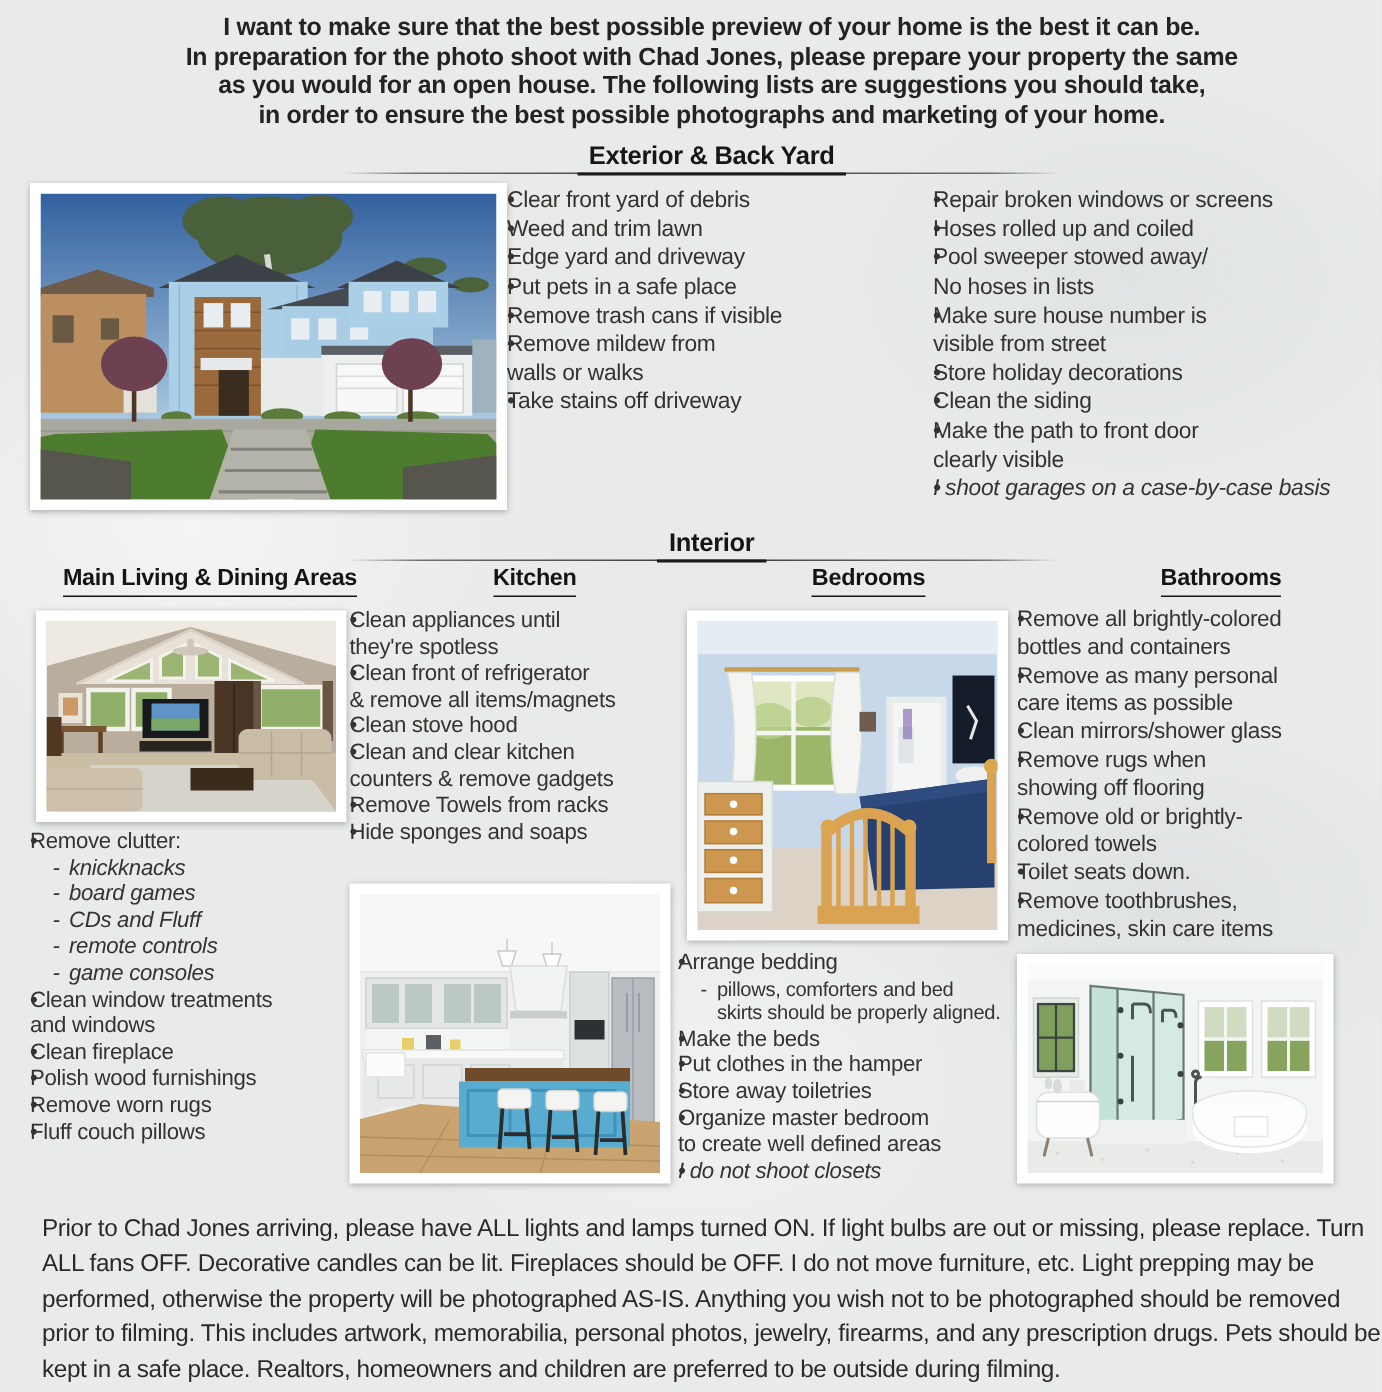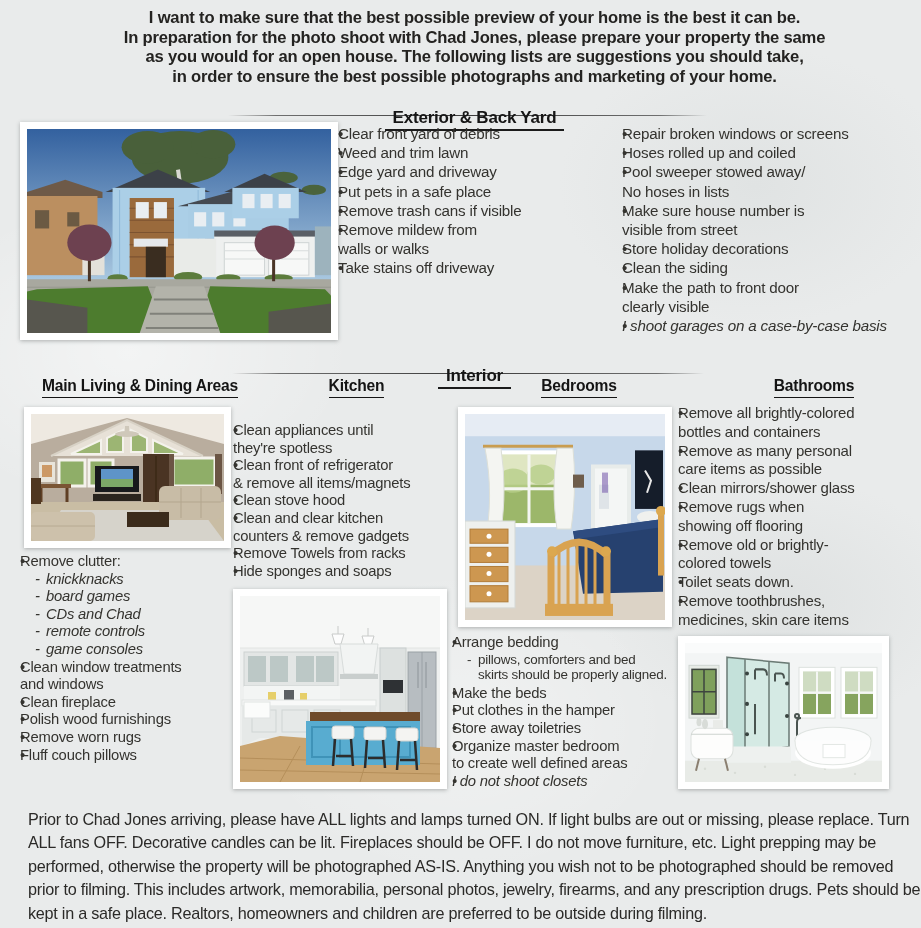--- a/index.html
+++ b/index.html
@@ -11,21 +11,21 @@
       radial-gradient(ellipse 300px 220px at 50% 78%, rgba(255,255,255,.35), transparent 70%),
       radial-gradient(ellipse 260px 180px at 85% 65%, rgba(210,214,214,.45), transparent 70%),
       #e9ebeb;
     color:#2c2b29;}
   .abs{position:absolute;padding-left:14px;}
   
   .intro{top:8px;left:0;width:100%;text-align:center;font-weight:bold;font-size:16.6px;
     line-height:19.6px;letter-spacing:-.2px;color:#242321;white-space:pre-line;}
   
   .sec-head{left:0;width:100%;text-align:center;font-weight:bold;font-size:17px;color:#161616;letter-spacing:-.2px;}
-  .sec-head .txt{display:inline-block;border-bottom:2.5px solid #1b1b1b;padding:0 8px 1px;margin-top:14px;}
+  .sec-head .txt{display:inline-block;border-bottom:2.5px solid #1b1b1b;padding:0 8px 1px;}
   .hairline{height:1.5px;background:linear-gradient(90deg,rgba(90,90,90,0) 0%,rgba(70,70,70,.75) 10%,#3a3a3a 50%,rgba(70,70,70,.75) 90%,rgba(90,90,90,0) 100%);}
   
   .col-title{font-weight:bold;font-size:15.6px;color:#141414;text-align:center;letter-spacing:-.2px;}
   .col-title .txt{display:inline-block;border-bottom:1.8px solid #141414;padding-bottom:2px;}
   
   .blist{list-style:none;margin:0;padding:0;color:#34332f;}
   .blist li{position:relative;}
   .blist li::before{content:"\2022";position:absolute;left:0;top:0;}
   .blist li .t{white-space:pre-line;}
   .blist li.sub{padding-left:26px;}
@@ -245,32 +245,32 @@
         <path d="M0 112 H64" stroke="#b7aa92" fill="none"></path>
       <ellipse cx="96" cy="20" rx="12" ry="3" fill="#cfc8ba"></ellipse>
         <rect x="94" y="12" width="4" height="8" fill="#cfc8ba"></rect>
     </svg>
   </div>
   <ul class="abs blist int-list" style="left:20px;top:553px;width:218px;">
 
   <li><span class="t">Remove clutter:</span></li>
       <li class="italic sub"><span class="t">knickknacks</span></li>
       <li class="italic sub"><span class="t">board games</span></li>
-      <li class="italic sub"><span class="t">CDs and Chad</span></li>
+      <li class="italic sub"><span class="t">CDs and Fluff</span></li>
       <li class="italic sub"><span class="t">remote controls</span></li>
       <li class="italic sub"><span class="t">game consoles</span></li>
       <li><span class="t">Clean window treatments
 and windows</span></li>
       <li><span class="t">Clean fireplace</span></li>
       <li><span class="t">Polish wood furnishings</span></li>
       <li><span class="t">Remove worn rugs</span></li>
       <li><span class="t">Fluff couch pillows</span></li>
     </ul>
 
-  <ul class="abs blist int-list" style="left:233px;top:422px;width:227px;">
+  <ul class="abs blist int-list" style="left:233px;top:406px;width:227px;">
 
   <li><span class="t">Clean appliances until
 they're spotless</span></li>
       <li><span class="t">Clean front of refrigerator
 &amp; remove all items/magnets</span></li>
       <li><span class="t">Clean stove hood</span></li>
       <li><span class="t">Clean and clear kitchen
 counters &amp; remove gadgets</span></li>
       <li><span class="t">Remove Towels from racks</span></li>
       <li><span class="t">Hide sponges and soaps</span></li>

